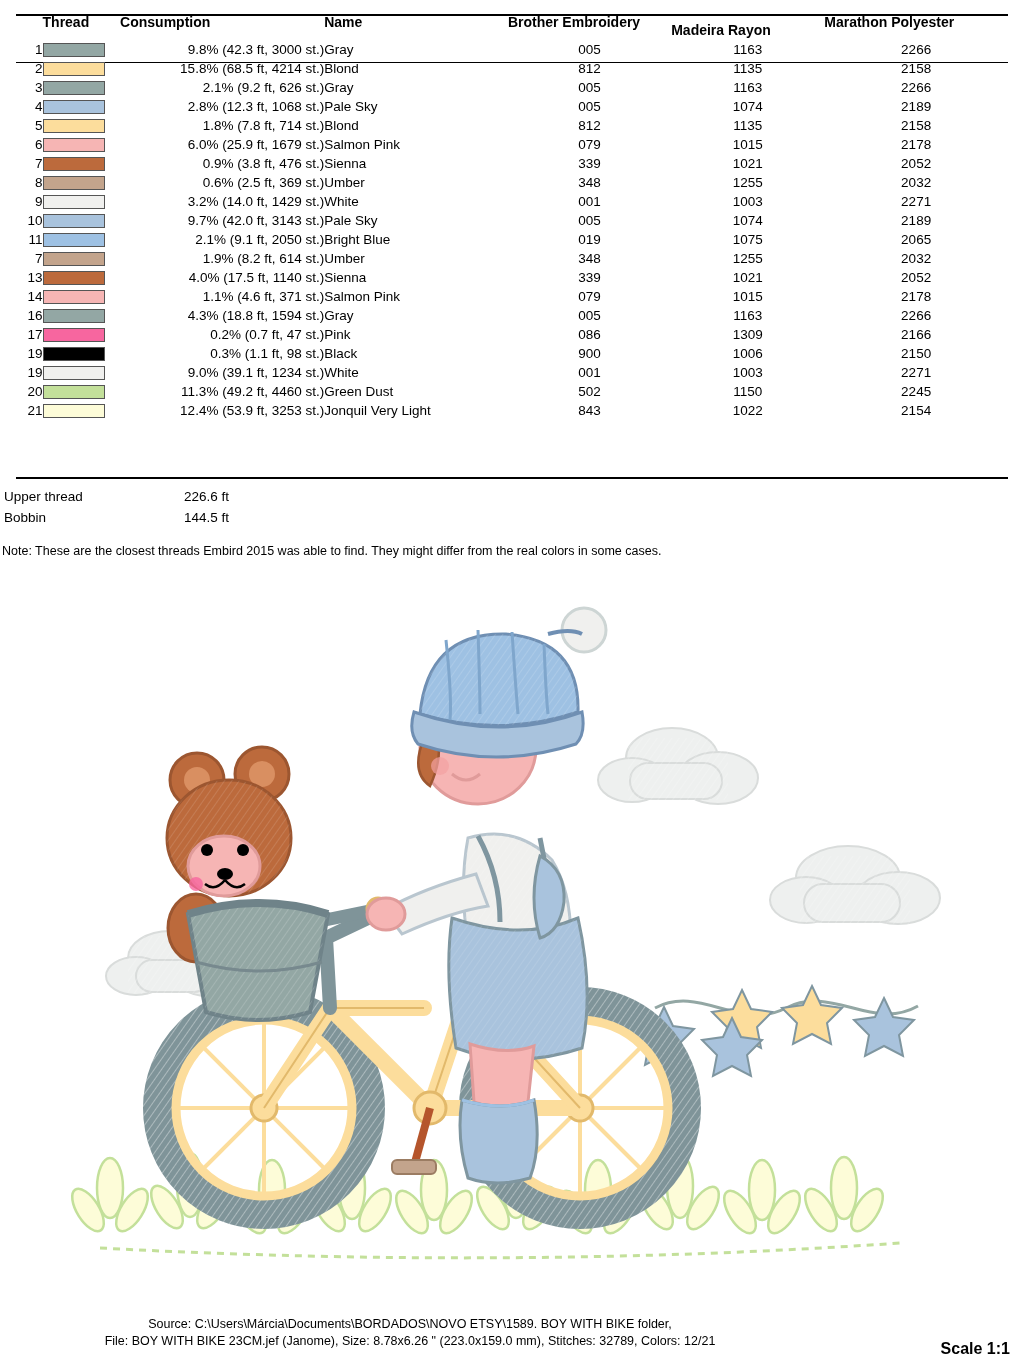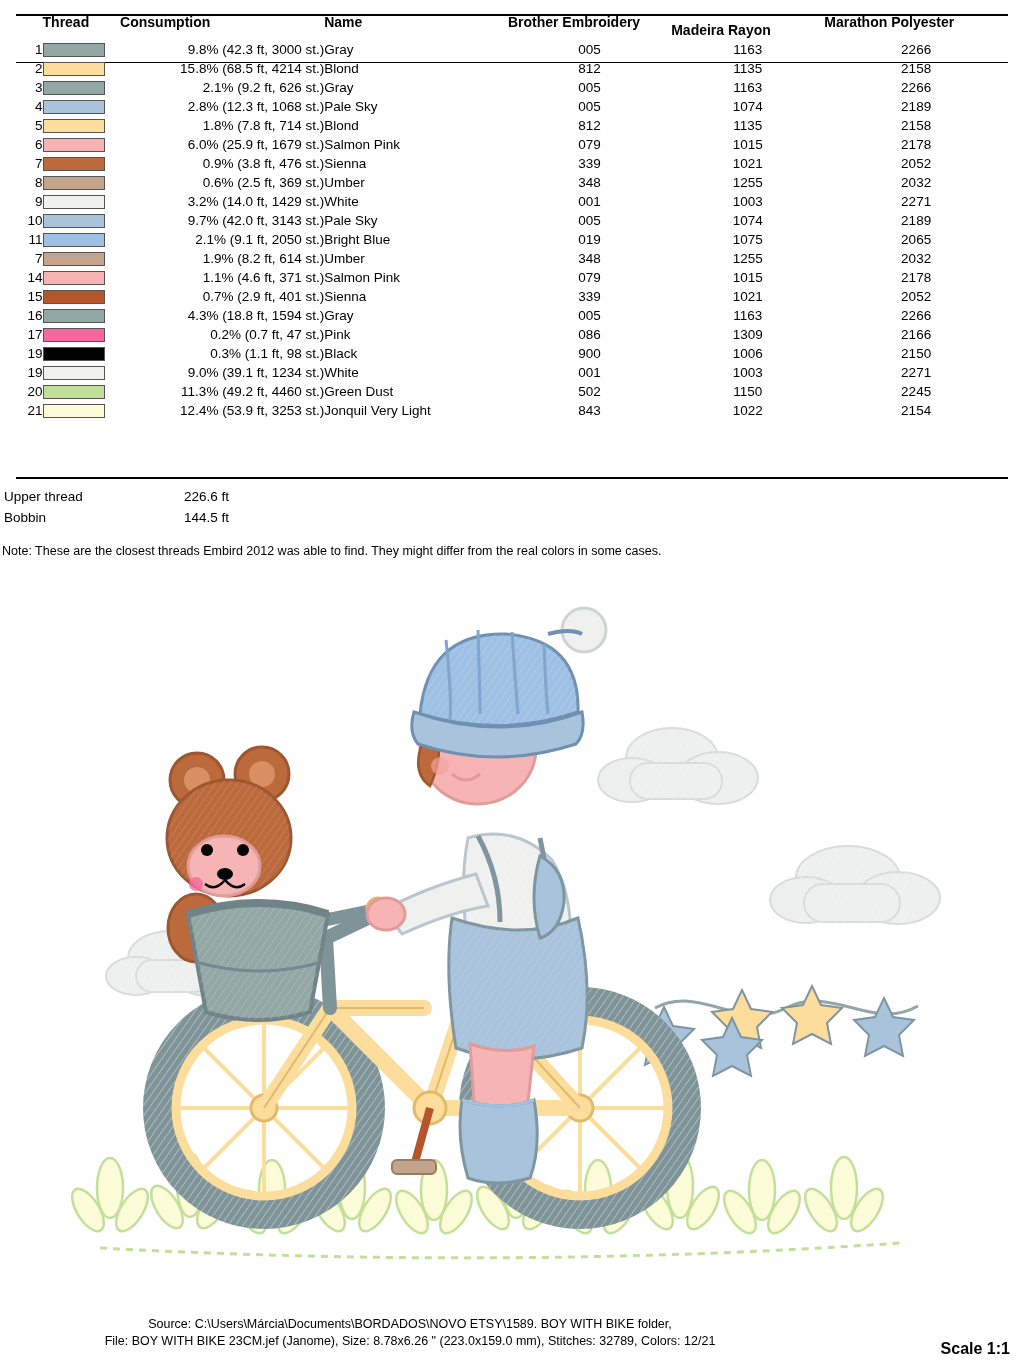--- a/index.html
+++ b/index.html
@@ -294,40 +294,40 @@
             <td class="sw">
               <span class="swatch" style="background: rgb(195, 164, 140);"></span>
             </td>
             <td class="cons">1.9% (8.2 ft, 614 st.)</td>
             <td class="nm">Umber</td>
             <td class="code">348</td>
             <td class="code">1255</td>
             <td class="code">2032</td>
           </tr>
           <tr>
+            <td class="num">13</td>
+            <td class="sw">
+              <span class="swatch" style="background: rgb(188, 106, 60);"></span>
+            </td>
+            <td class="cons">4.0% (17.5 ft, 1140 st.)</td>
+            <td class="nm">Sienna</td>
+            <td class="code">339</td>
+            <td class="code">1021</td>
+            <td class="code">2052</td>
+          </tr>
+          <tr>
             <td class="num">14</td>
             <td class="sw">
               <span class="swatch" style="background: rgb(246, 181, 180);"></span>
             </td>
             <td class="cons">1.1% (4.6 ft, 371 st.)</td>
             <td class="nm">Salmon Pink</td>
             <td class="code">079</td>
             <td class="code">1015</td>
             <td class="code">2178</td>
-          </tr>
-          <tr>
-            <td class="num">15</td>
-            <td class="sw">
-              <span class="swatch" style="background: rgb(181, 85, 44);"></span>
-            </td>
-            <td class="cons">0.7% (2.9 ft, 401 st.)</td>
-            <td class="nm">Sienna</td>
-            <td class="code">339</td>
-            <td class="code">1021</td>
-            <td class="code">2052</td>
           </tr>
           <tr>
             <td class="num">16</td>
             <td class="sw">
               <span class="swatch" style="background: rgb(147, 167, 164);"></span>
             </td>
             <td class="cons">4.3% (18.8 ft, 1594 st.)</td>
             <td class="nm">Gray</td>
             <td class="code">005</td>
             <td class="code">1163</td>
@@ -394,21 +394,21 @@
 
   <div class="totals">
     <div class="row">
       <span class="lbl">Upper thread</span><span class="val">226.6 ft</span>
     </div>
     <div class="row">
       <span class="lbl">Bobbin</span><span class="val">144.5 ft</span>
     </div>
   </div>
 
-  <div class="note">Note: These are the closest threads Embird 2012 was able to find. They might differ from the real colors in some cases.</div>
+  <div class="note">Note: These are the closest threads Embird 2015 was able to find. They might differ from the real colors in some cases.</div>
 
   <div class="art">
     <svg viewBox="0 0 1024 700" width="1024" height="700">
       <defs>
         <linearGradient id="gstitch" x1="0" y1="0" x2="1" y2="1">
           <stop offset="0" stop-color="#ffffff" stop-opacity="0.35"></stop>
           <stop offset="1" stop-color="#000000" stop-opacity="0.07"></stop>
         </linearGradient>
         <pattern id="hatch" width="6" height="6" patternUnits="userSpaceOnUse" patternTransform="rotate(35)">
           <rect width="6" height="6" fill="none"></rect>

